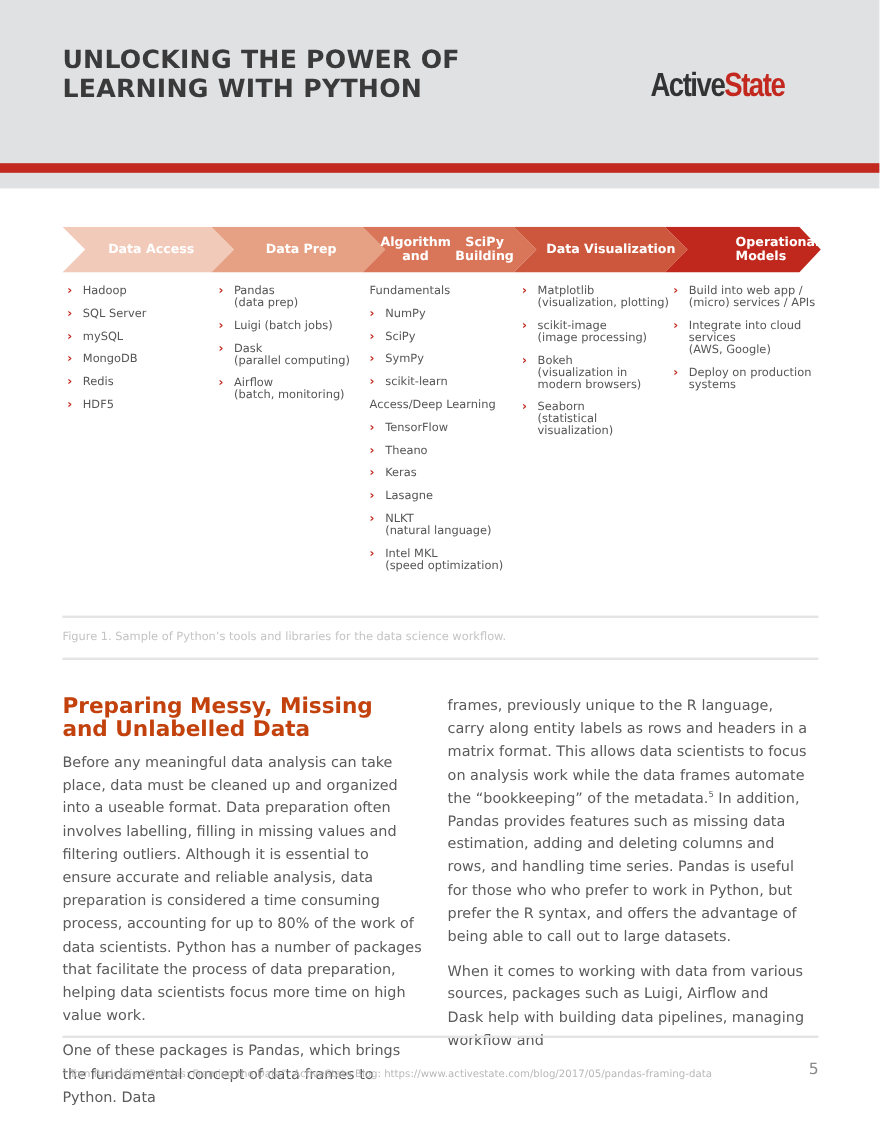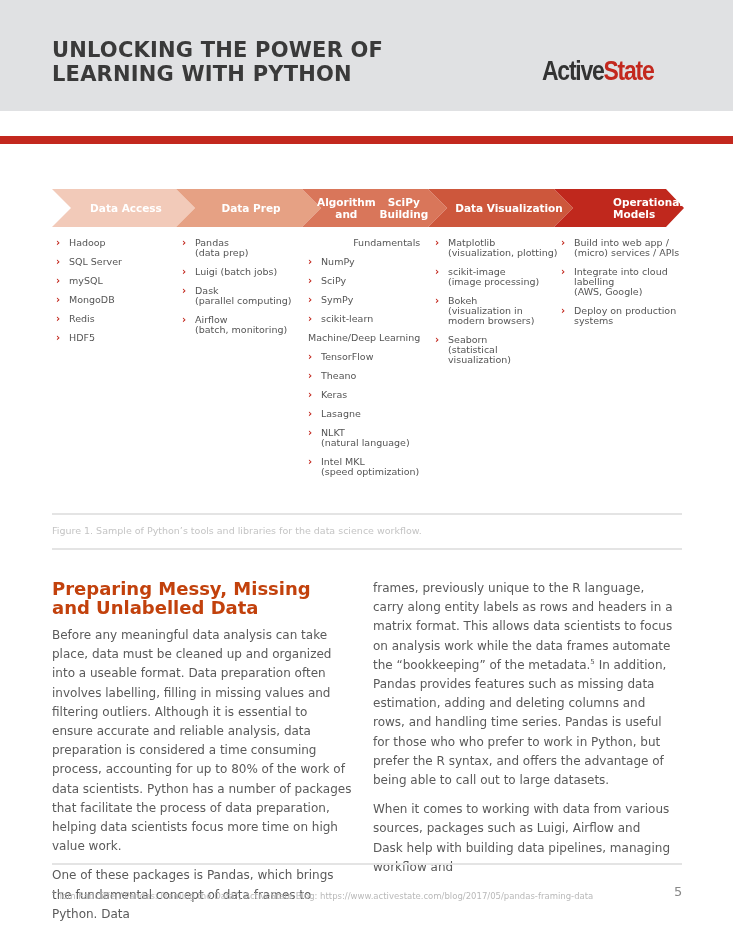--- a/index.html
+++ b/index.html
@@ -1,36 +1,36 @@
 <!DOCTYPE html>
 <html><head>
 <meta charset="utf-8">
 <style>
   * { box-sizing: border-box; margin: 0; padding: 0; }
   html, body { width: 733px; height: 949px; background: #ffffff; overflow: hidden; }
   body { font-family: "DejaVu Sans", sans-serif; color: #555; position: relative; }
 
-  .header { position: absolute; left: 0; top: 0; width: 733px; height: 111px; background: #e0e1e3; }
+  .header { position: absolute; left: 0; top: 0; width: 733px; height: 157px; background: #e0e1e3; }
   .header-bar { position: absolute; left: 0; top: 136px; width: 733px; height: 8px; background: #c3281e; }
   .title { position: absolute; left: 52px; top: 38px; width: 380px; font-family: "DejaVu Sans", sans-serif; font-weight: bold; font-size: 21px; line-height: 24px; color: #3a3a3a; letter-spacing: 0.2px; }
   .title div { white-space: nowrap; }
   .logo { position: absolute; left: 542px; top: 55px; font-family: "Liberation Sans", sans-serif; font-weight: bold; font-size: 28px; letter-spacing: -1.5px; transform: scaleX(0.82); transform-origin: left center; }
   .logo .a { color: #333; }
   .logo .s { color: #c3281e; }
 
   .flow { position: absolute; top: 189px; left: 52px; height: 24px; width: 640px; }
   .step { position: absolute; top: 0; height: 38px; display: flex; align-items: center; justify-content: center; text-align: center; font-weight: bold; font-size: 10.5px; line-height: 12px; color: #fff; }
   .step span { display: block; }
 
   .cols { position: absolute; top: 238px; left: 56px; width: 640px; }
   .col { position: absolute; top: 0; font-size: 9.5px; color: #555; }
   .item { position: relative; padding-left: 13px; line-height: 10px; margin-bottom: 9px; }
   .item .chev { position: absolute; left: 0; top: 0; color: #c3281e; font-weight: bold; font-size: 10px; line-height: 10px; }
   .item .line { display: block; white-space: nowrap; }
-  .group-label { line-height: 10px; margin-bottom: 9px; white-space: nowrap; text-align: right; }
+  .group-label { line-height: 10px; margin-bottom: 9px; white-space: nowrap; }
 
   .rule { position: absolute; left: 52px; width: 630px; height: 2px; background: #e4e4e4; }
   .caption { position: absolute; left: 52px; top: 525px; width: 630px; text-align: left; font-size: 9.5px; color: #c4c4c4; }
 
   .body-col { position: absolute; top: 579px; width: 300px; font-size: 12px; line-height: 19.2px; color: #5a5a5a; }
   .body-col h2 { font-size: 18px; font-weight: bold; color: #c2410c; line-height: 19px; margin-bottom: 9px; }
   .body-col p { margin-bottom: 10px; }
   .body-col sup { font-size: 7px; vertical-align: super; line-height: 0; }
 
   .footnote { position: absolute; left: 52px; top: 890px; font-size: 8.5px; color: #b9b9b9; white-space: nowrap; }
@@ -138,21 +138,21 @@
         <span class="line">SciPy</span>
       </div>
     <div class="item">
         <span class="chev">›</span>
         <span class="line">SymPy</span>
       </div>
     <div class="item">
         <span class="chev">›</span>
         <span class="line">scikit-learn</span>
       </div>
-    <div class="group-label">Machine/Deep Learning</div>
+    <div class="group-label">Access/Deep Learning</div>
     <div class="item">
         <span class="chev">›</span>
         <span class="line">TensorFlow</span>
       </div>
     <div class="item">
         <span class="chev">›</span>
         <span class="line">Theano</span>
       </div>
     <div class="item">
         <span class="chev">›</span>
@@ -201,21 +201,21 @@
 
   <div class="col" style="left:505px">
     <div class="item">
         <span class="chev">›</span>
         <span class="line">Build into web app /</span>
         <span class="line">(micro) services / APIs</span>
       </div>
     <div class="item">
         <span class="chev">›</span>
         <span class="line">Integrate into cloud</span>
-        <span class="line">labelling</span>
+        <span class="line">services</span>
         <span class="line">(AWS, Google)</span>
       </div>
     <div class="item">
         <span class="chev">›</span>
         <span class="line">Deploy on production</span>
         <span class="line">systems</span>
       </div>
   </div>
 </div>
 

